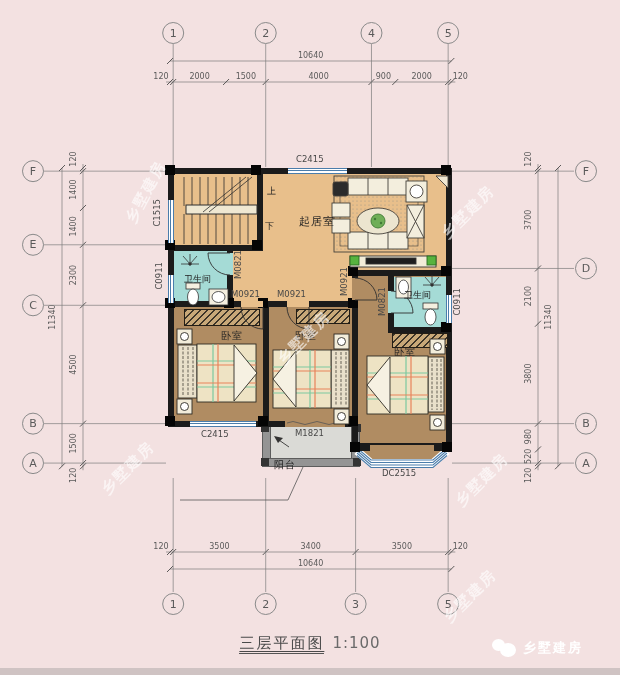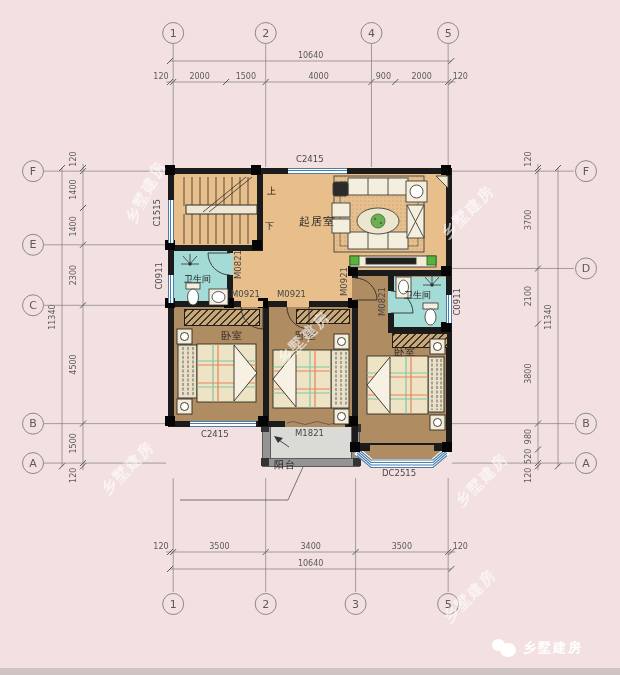--- a/index.html
+++ b/index.html
@@ -387,20 +387,23 @@
   <div class="room small" style="left:267px;top:187px;">上</div>
   <div class="room small" style="left:265px;top:222px;">下</div>
 
   <div class="wm" style="left:146px;top:192px;transform:translate(-50%,-50%) rotate(-62deg);">乡墅建房</div>
   <div class="wm" style="left:128px;top:468px;transform:translate(-50%,-50%) rotate(-45deg);">乡墅建房</div>
   <div class="wm" style="left:304px;top:338px;transform:translate(-50%,-50%) rotate(-45deg);">乡墅建房</div>
   <div class="wm" style="left:468px;top:212px;transform:translate(-50%,-50%) rotate(-45deg);">乡墅建房</div>
   <div class="wm" style="left:482px;top:480px;transform:translate(-50%,-50%) rotate(-45deg);">乡墅建房</div>
   <div class="wm" style="left:470px;top:596px;transform:translate(-50%,-50%) rotate(-45deg);">乡墅建房</div>
 
+  <div class="title">
+    <span class="t1">三层平面图</span><span class="t2">1:100</span>
+  </div>
 
   <div class="logo">
     <span class="ic">
         <span class="c1"></span>
         <span class="c2"></span>
       </span>
     <span class="tx">乡墅建房</span>
   </div>
 
   <div class="bstrip"></div>

